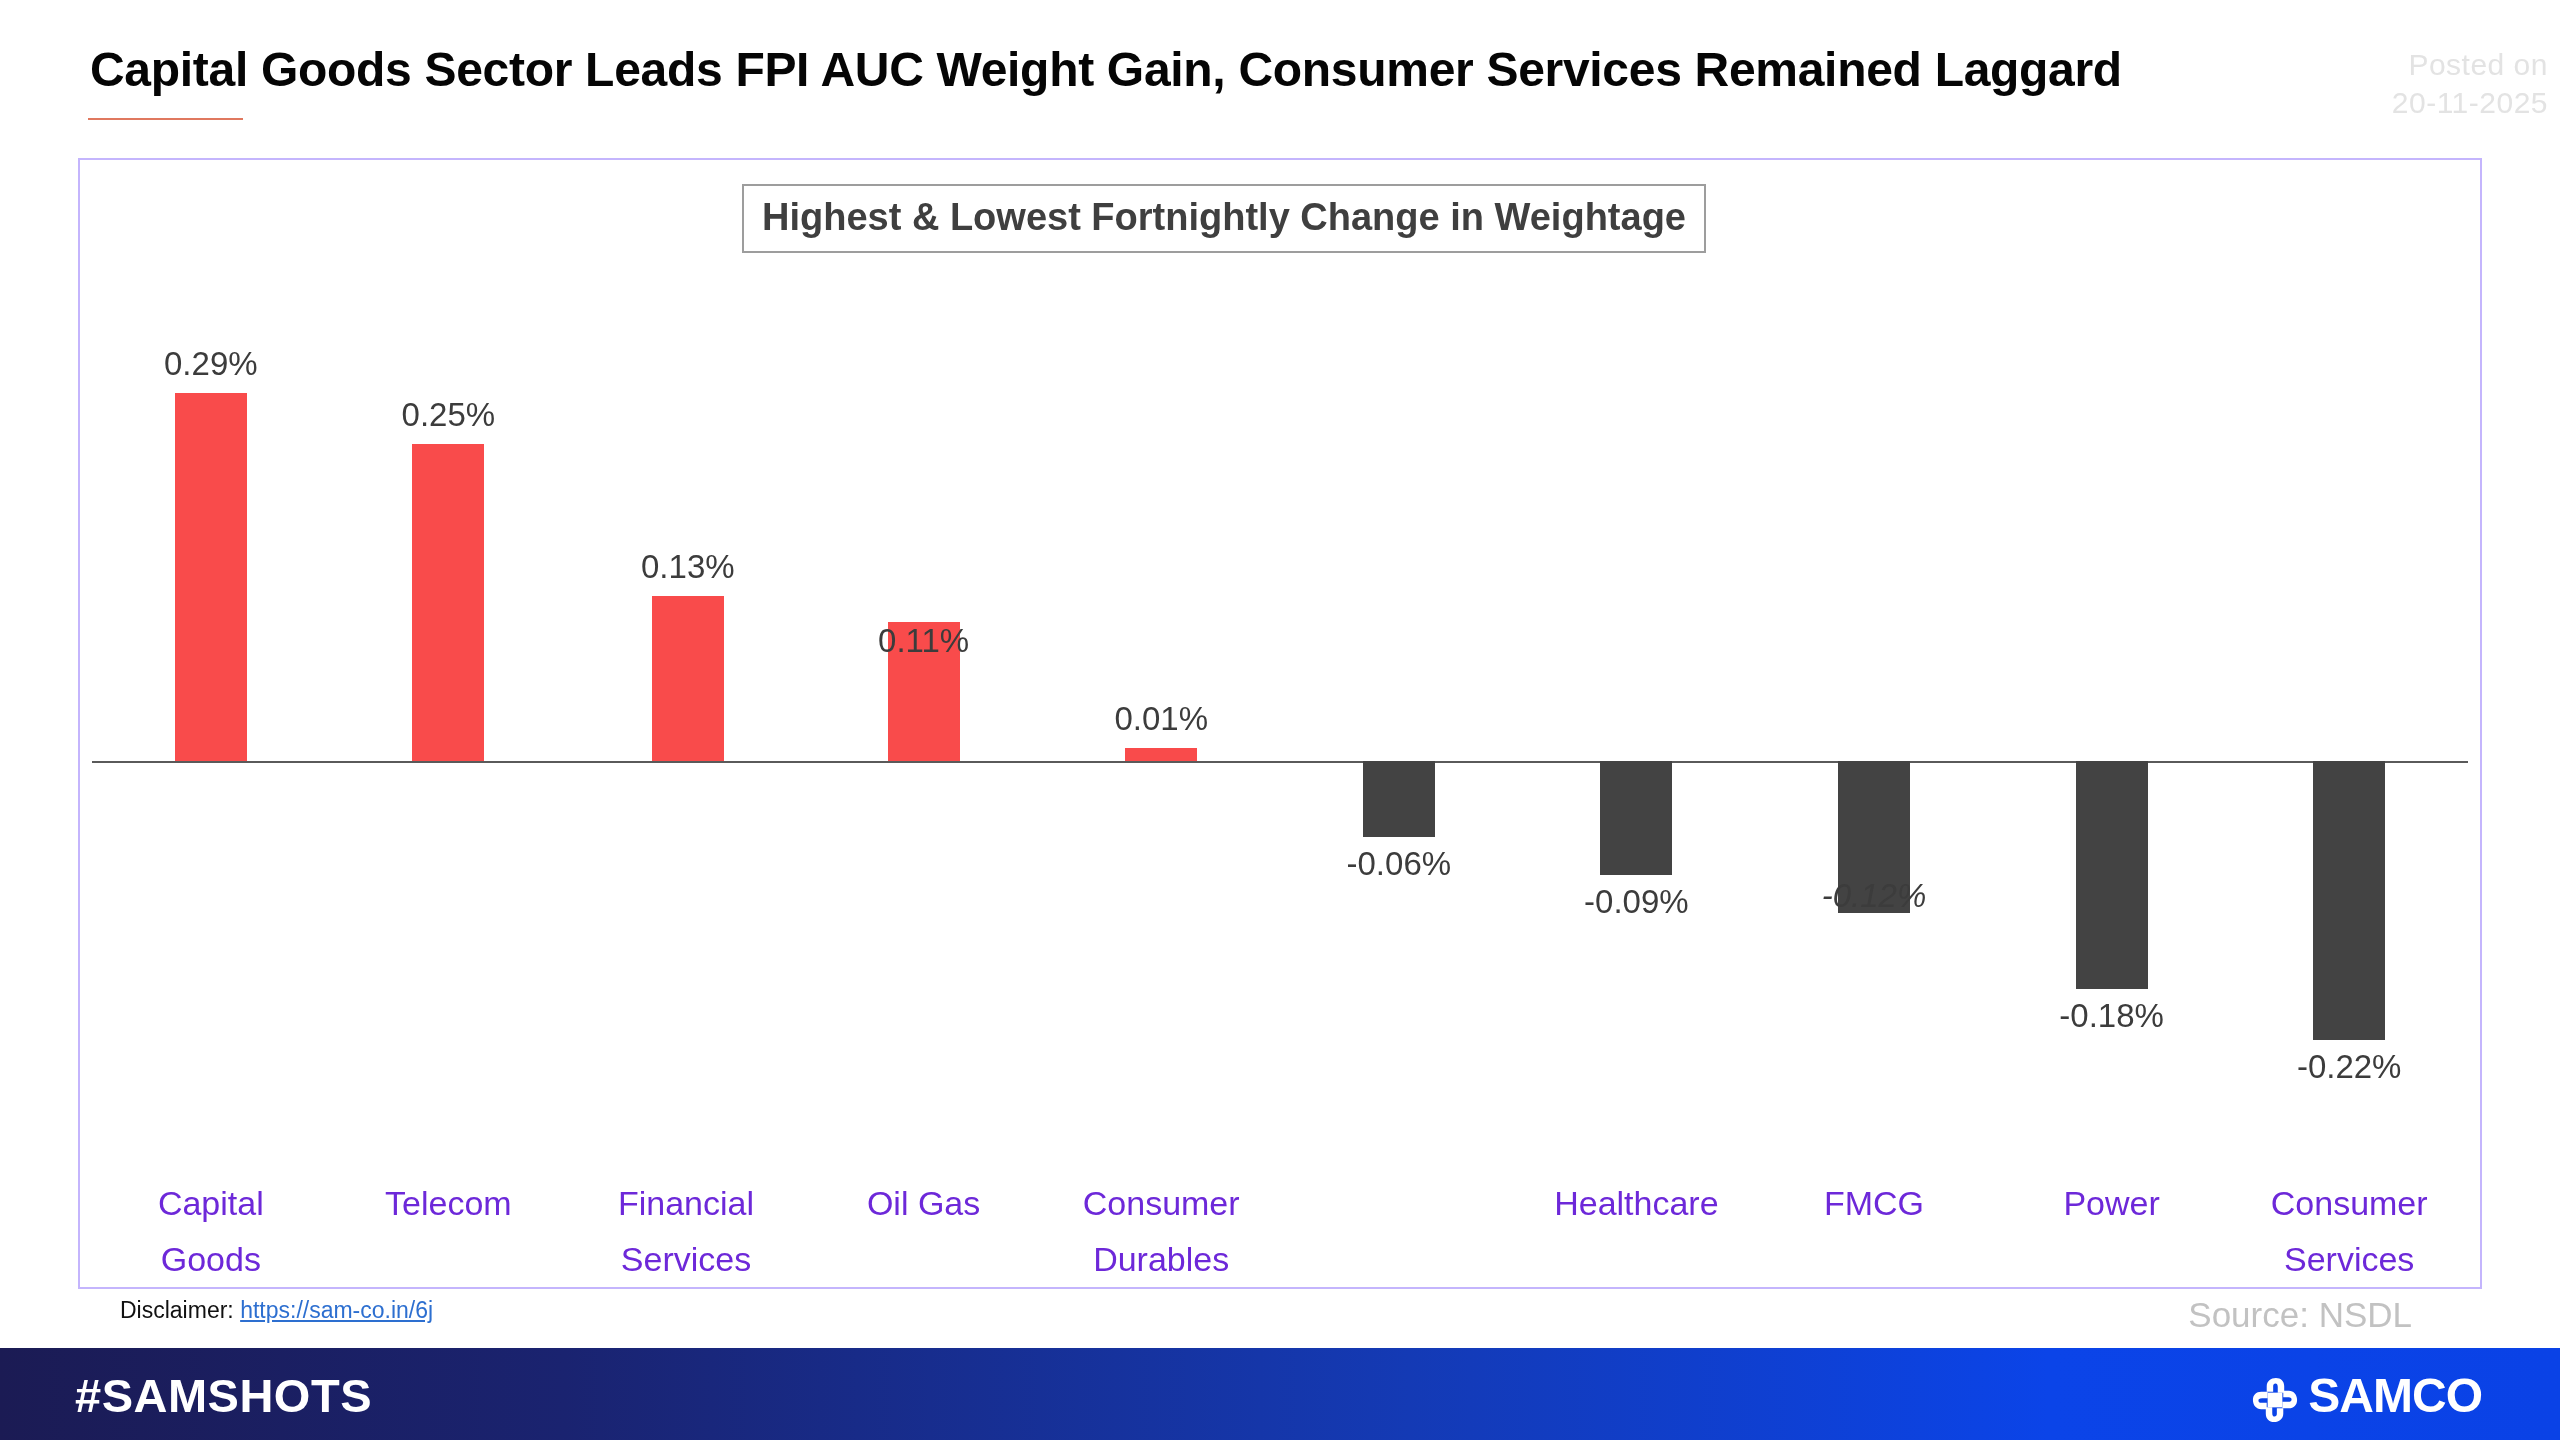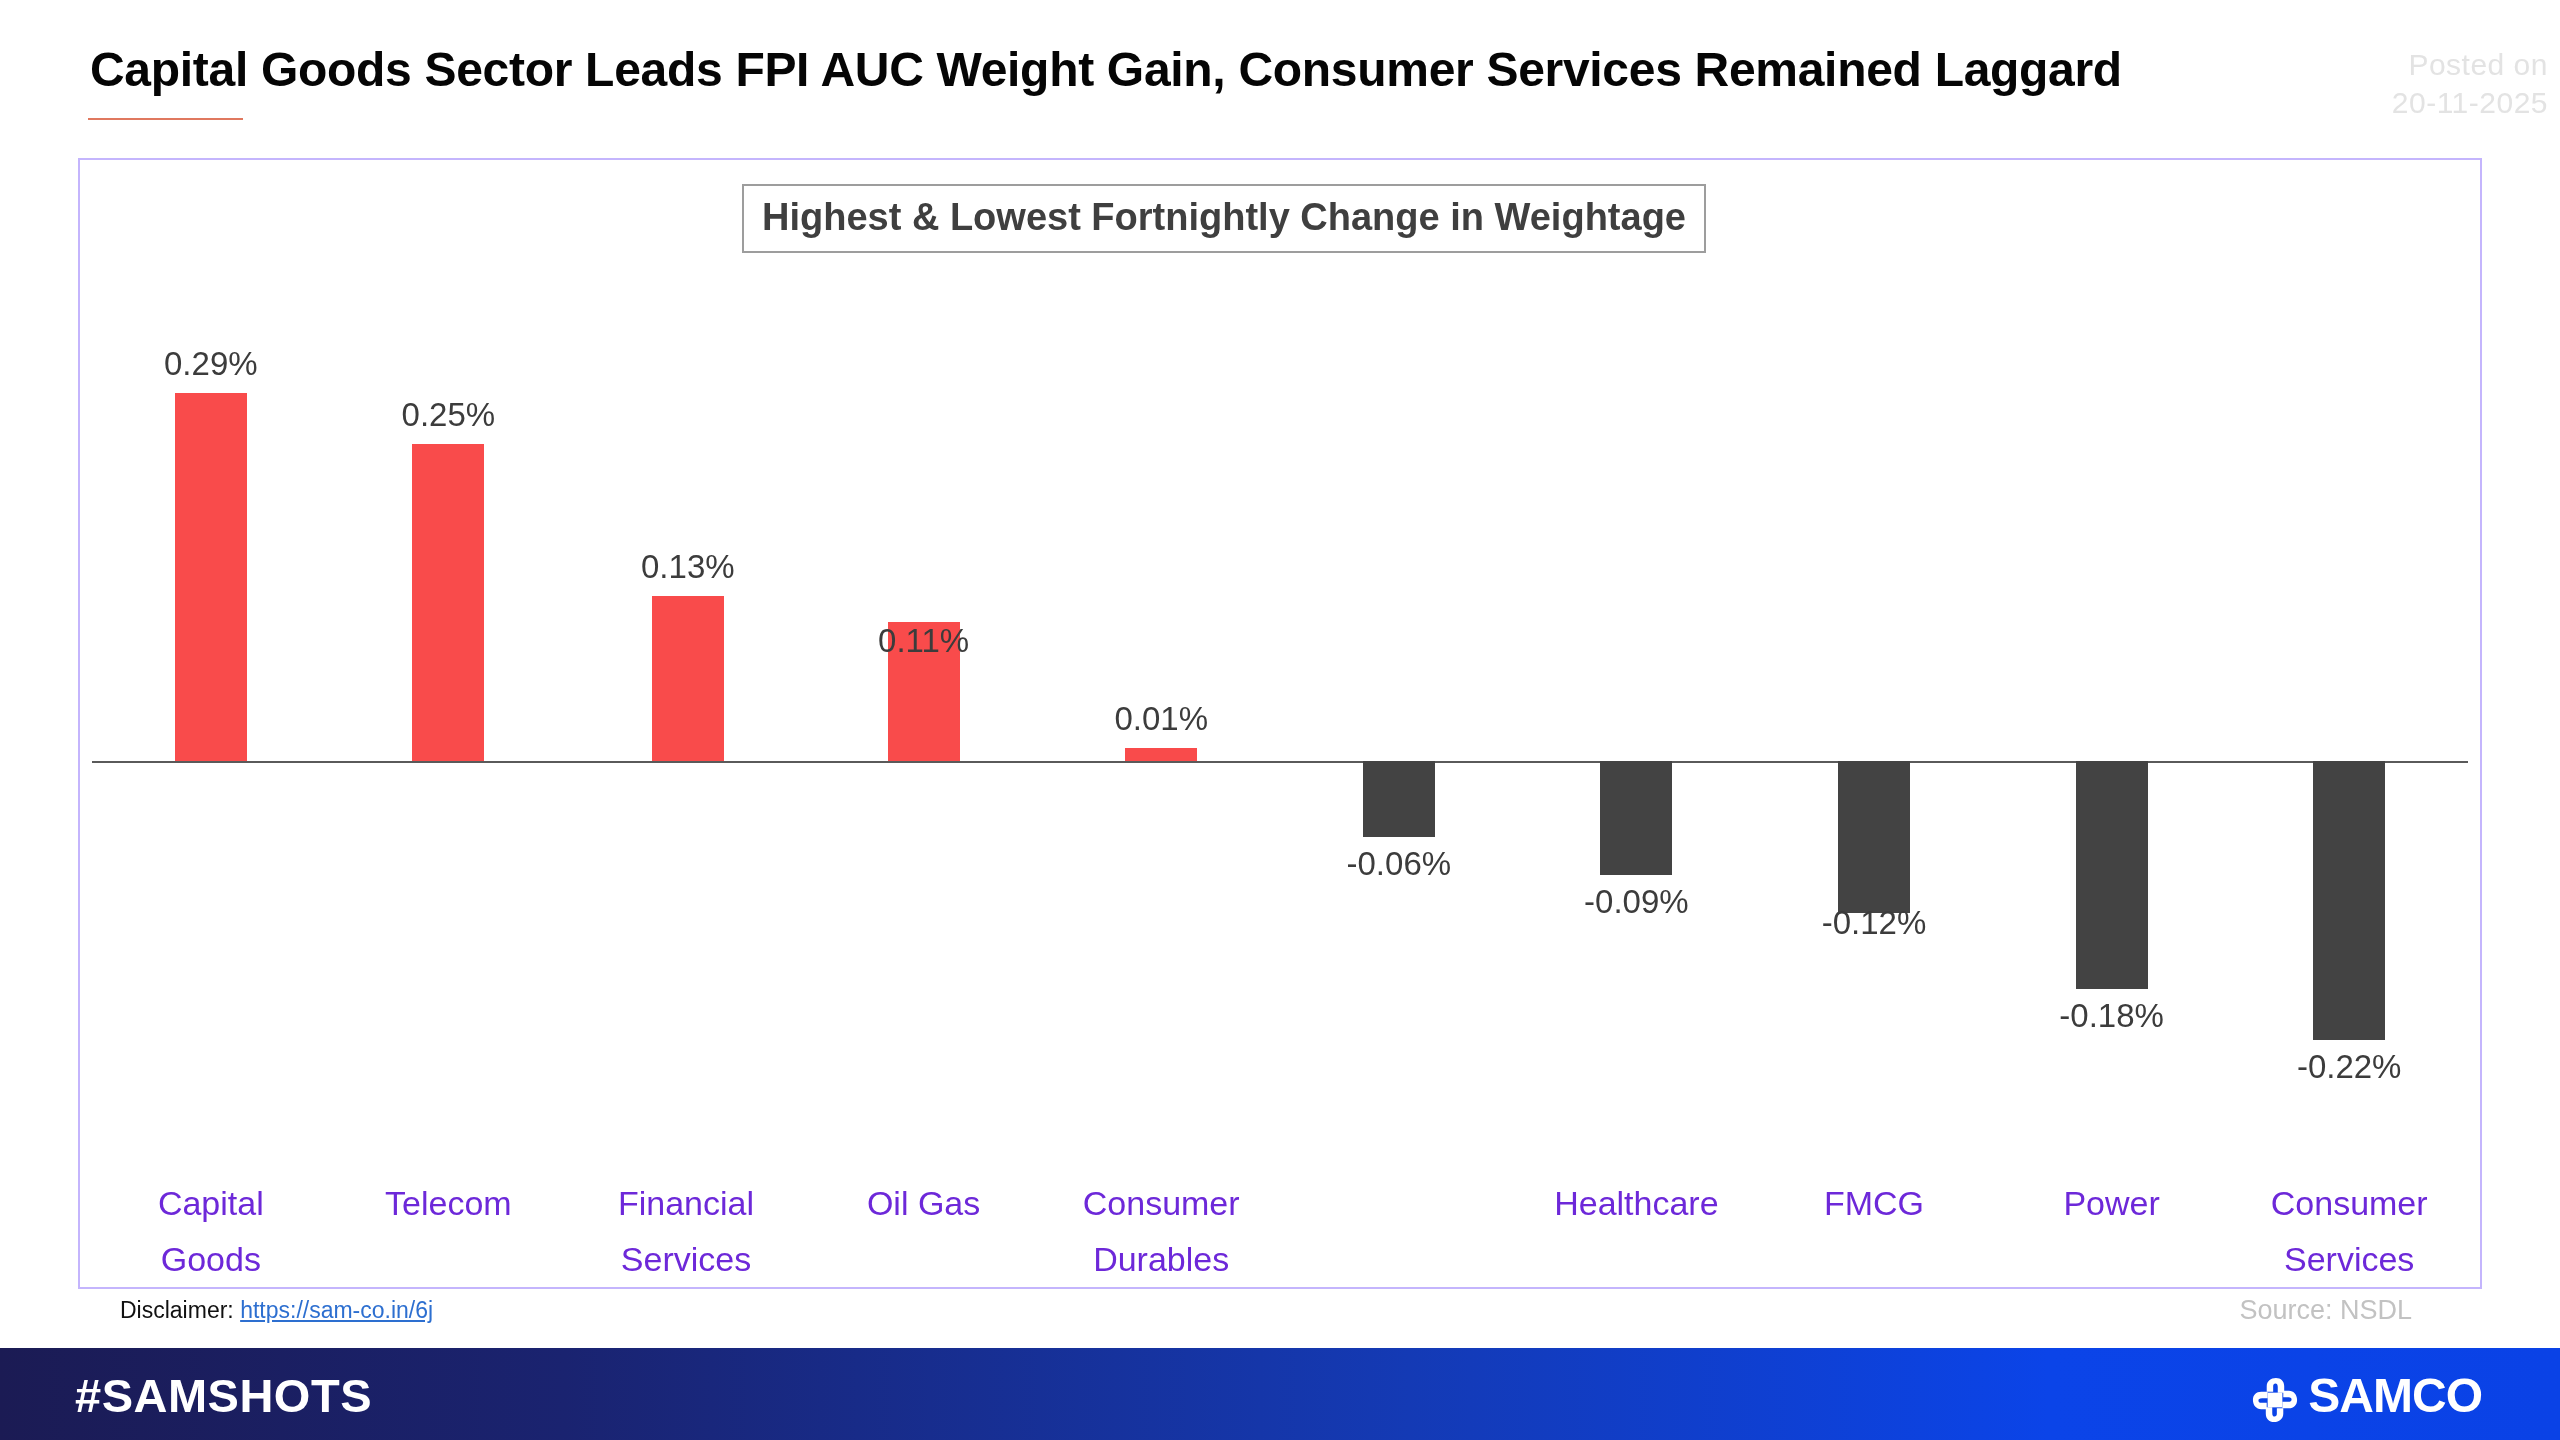--- a/index.html
+++ b/index.html
@@ -78,21 +78,21 @@
 
   
   .disclaimer {
     position: absolute; left: 120px; top: 1297px;
     font-size: 23px; color: #111; white-space: nowrap;
     font-family: "Liberation Sans", sans-serif;
   }
   .disclaimer a { color: #2d6fd0; text-decoration: underline; }
   .source {
     position: absolute; right: 148px; top: 1295px;
-    font-size: 27px; color: #c2c2c2; white-space: nowrap;
+    font-size: 35px; color: #c2c2c2; white-space: nowrap;
     font-family: "Liberation Sans", sans-serif;
   }
 
   
   .bluebar {
     position: absolute; left: 0; top: 1348px; width: 2560px; height: 92px;
     background: linear-gradient(to right, #1b1b54 0%, #1a2370 22%, #143ab5 55%, #0b44e8 80%, #0a42e6 100%);
   }
   .samshots {
     position: absolute; left: 75px; top: 1368px;
@@ -155,21 +155,21 @@
           <div class="slot" style="left: 1188px; width: 237.6px;">
             <div class="bar neg" style="height: 76.08px; top: 601px;"></div>
             <div class="val" style="top: 685.08px;">-0.06%</div>
           </div>
           <div class="slot" style="left: 1425.6px; width: 237.6px;">
             <div class="bar neg" style="height: 114.12px; top: 601px;"></div>
             <div class="val" style="top: 723.12px;">-0.09%</div>
           </div>
           <div class="slot" style="left: 1663.2px; width: 237.6px;">
             <div class="bar neg" style="height: 152.16px; top: 601px;"></div>
-            <div class="val" style="top: 744px;">-0.12%</div>
+            <div class="val" style="top: 717px; font-style: italic;">-0.12%</div>
           </div>
           <div class="slot" style="left: 1900.8px; width: 237.6px;">
             <div class="bar neg" style="height: 228.24px; top: 601px;"></div>
             <div class="val" style="top: 837.24px;">-0.18%</div>
           </div>
           <div class="slot" style="left: 2138.4px; width: 237.6px;">
             <div class="bar neg" style="height: 278.96px; top: 601px;"></div>
             <div class="val" style="top: 887.96px;">-0.22%</div>
           </div>
         </div>

